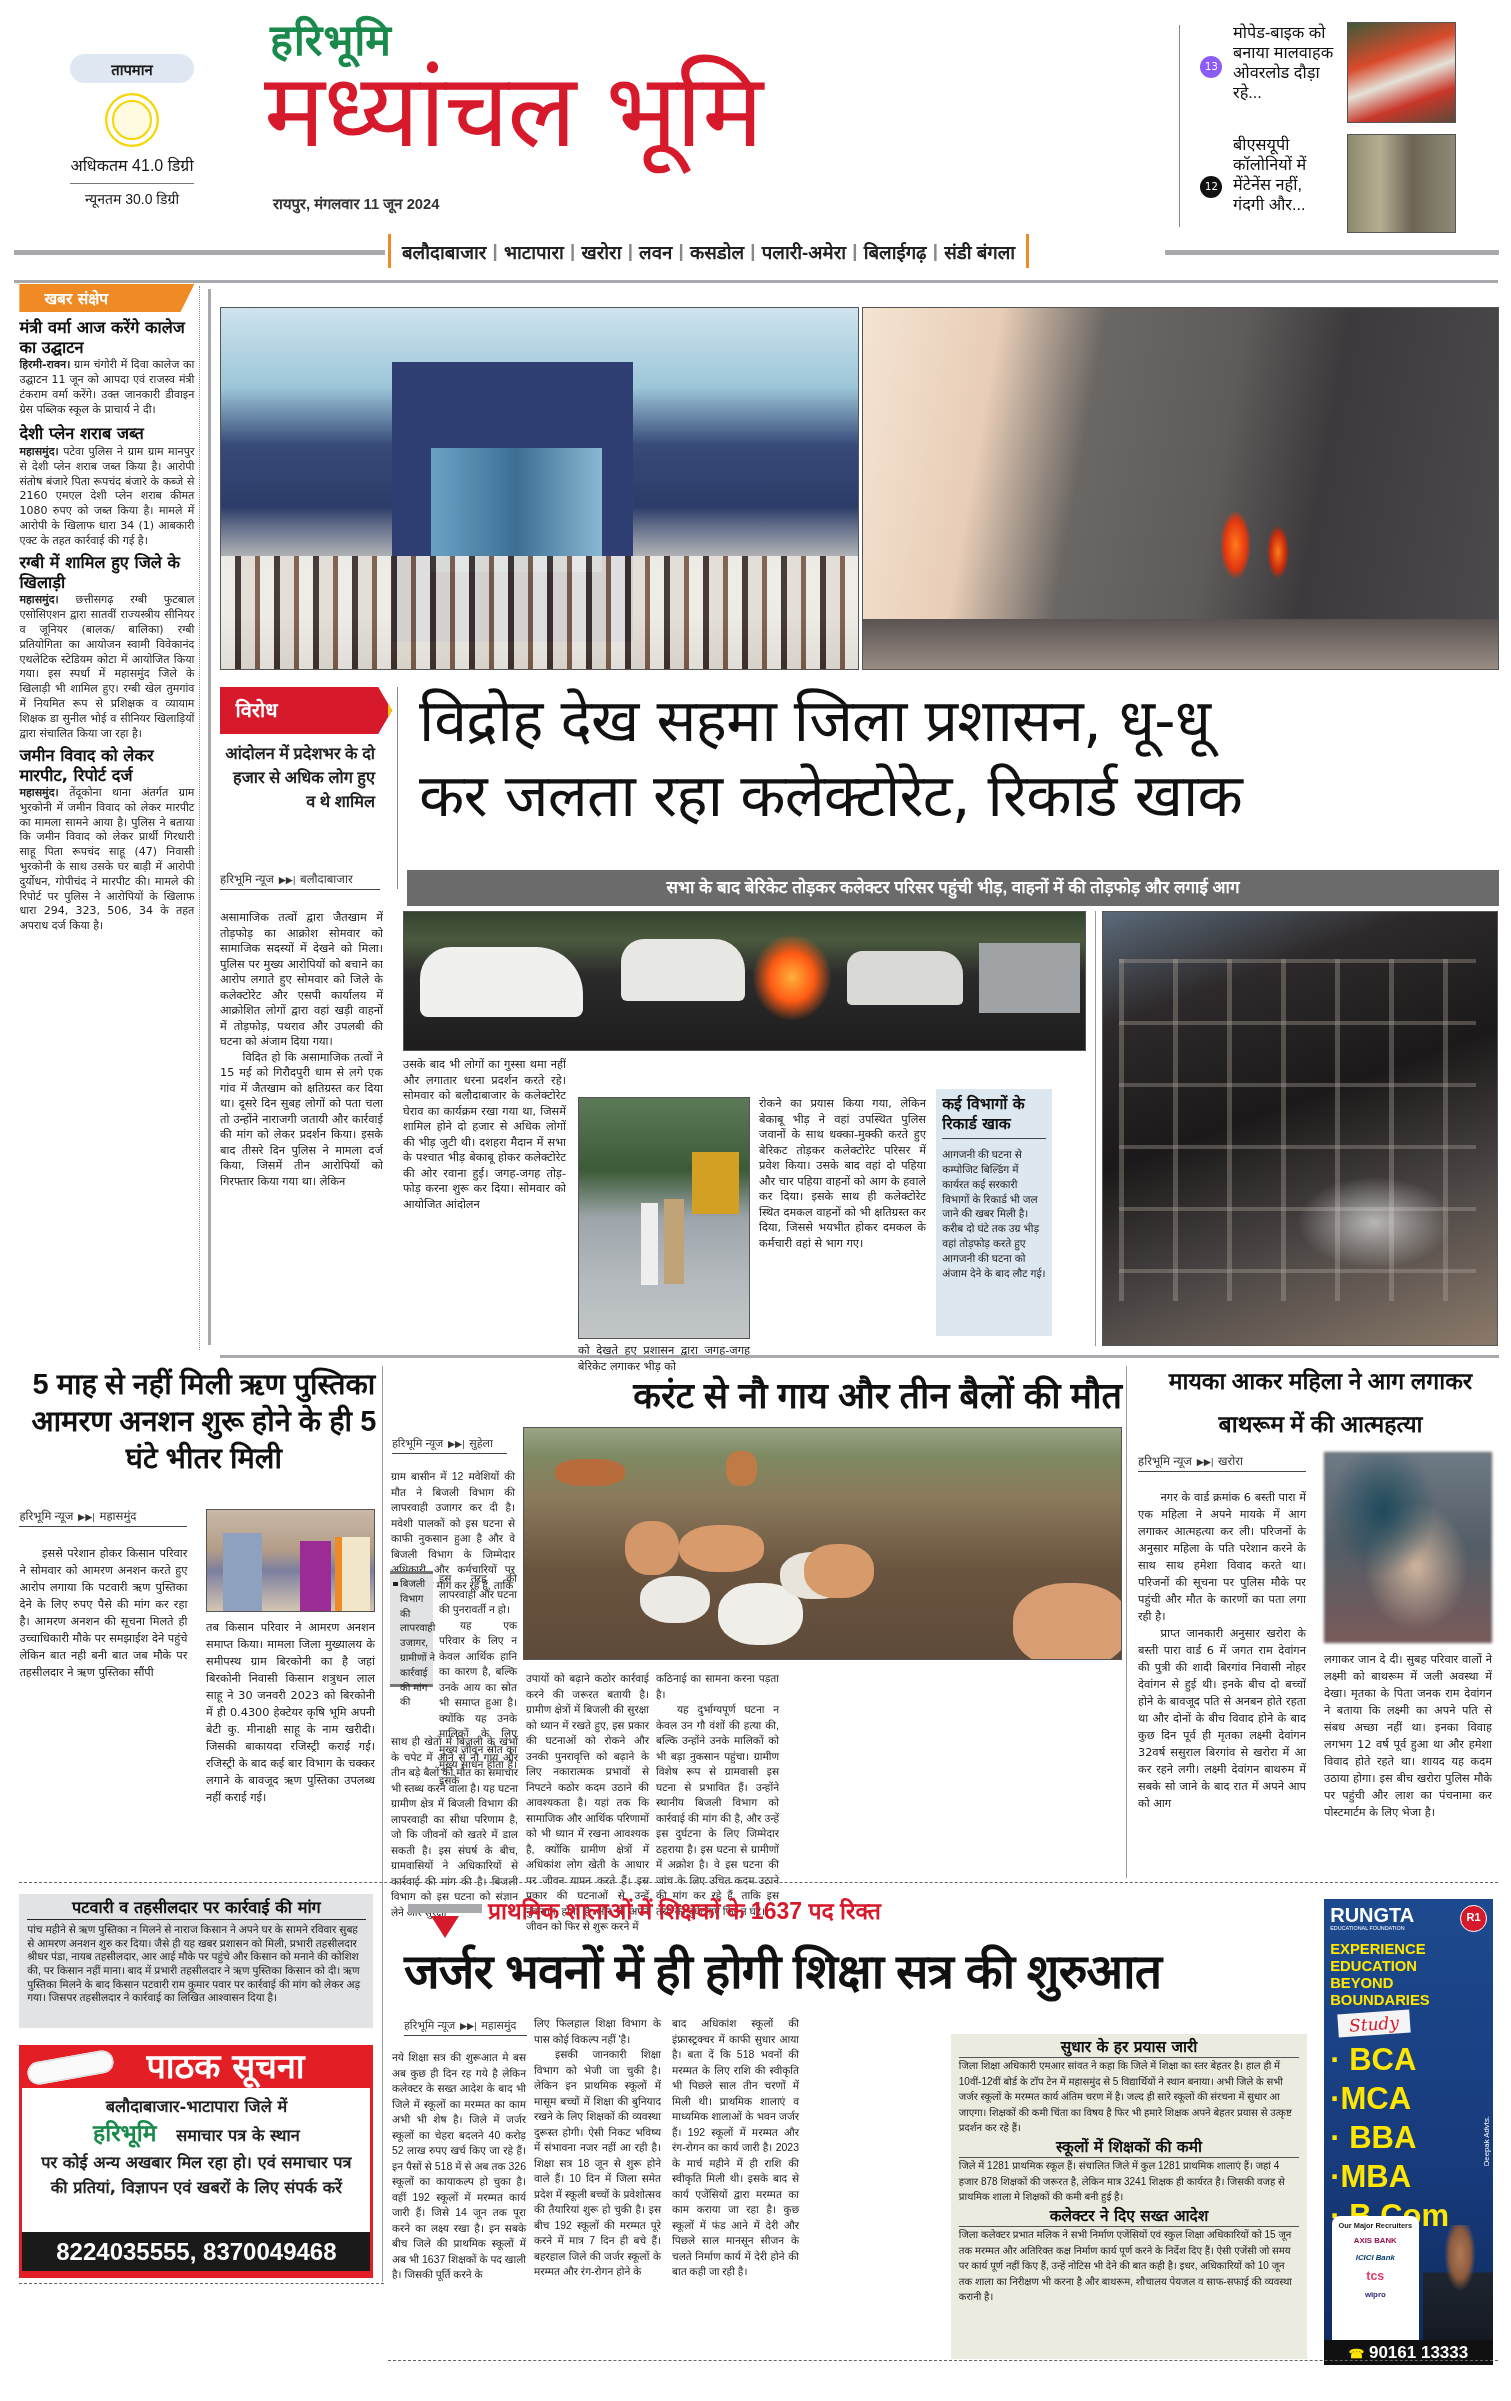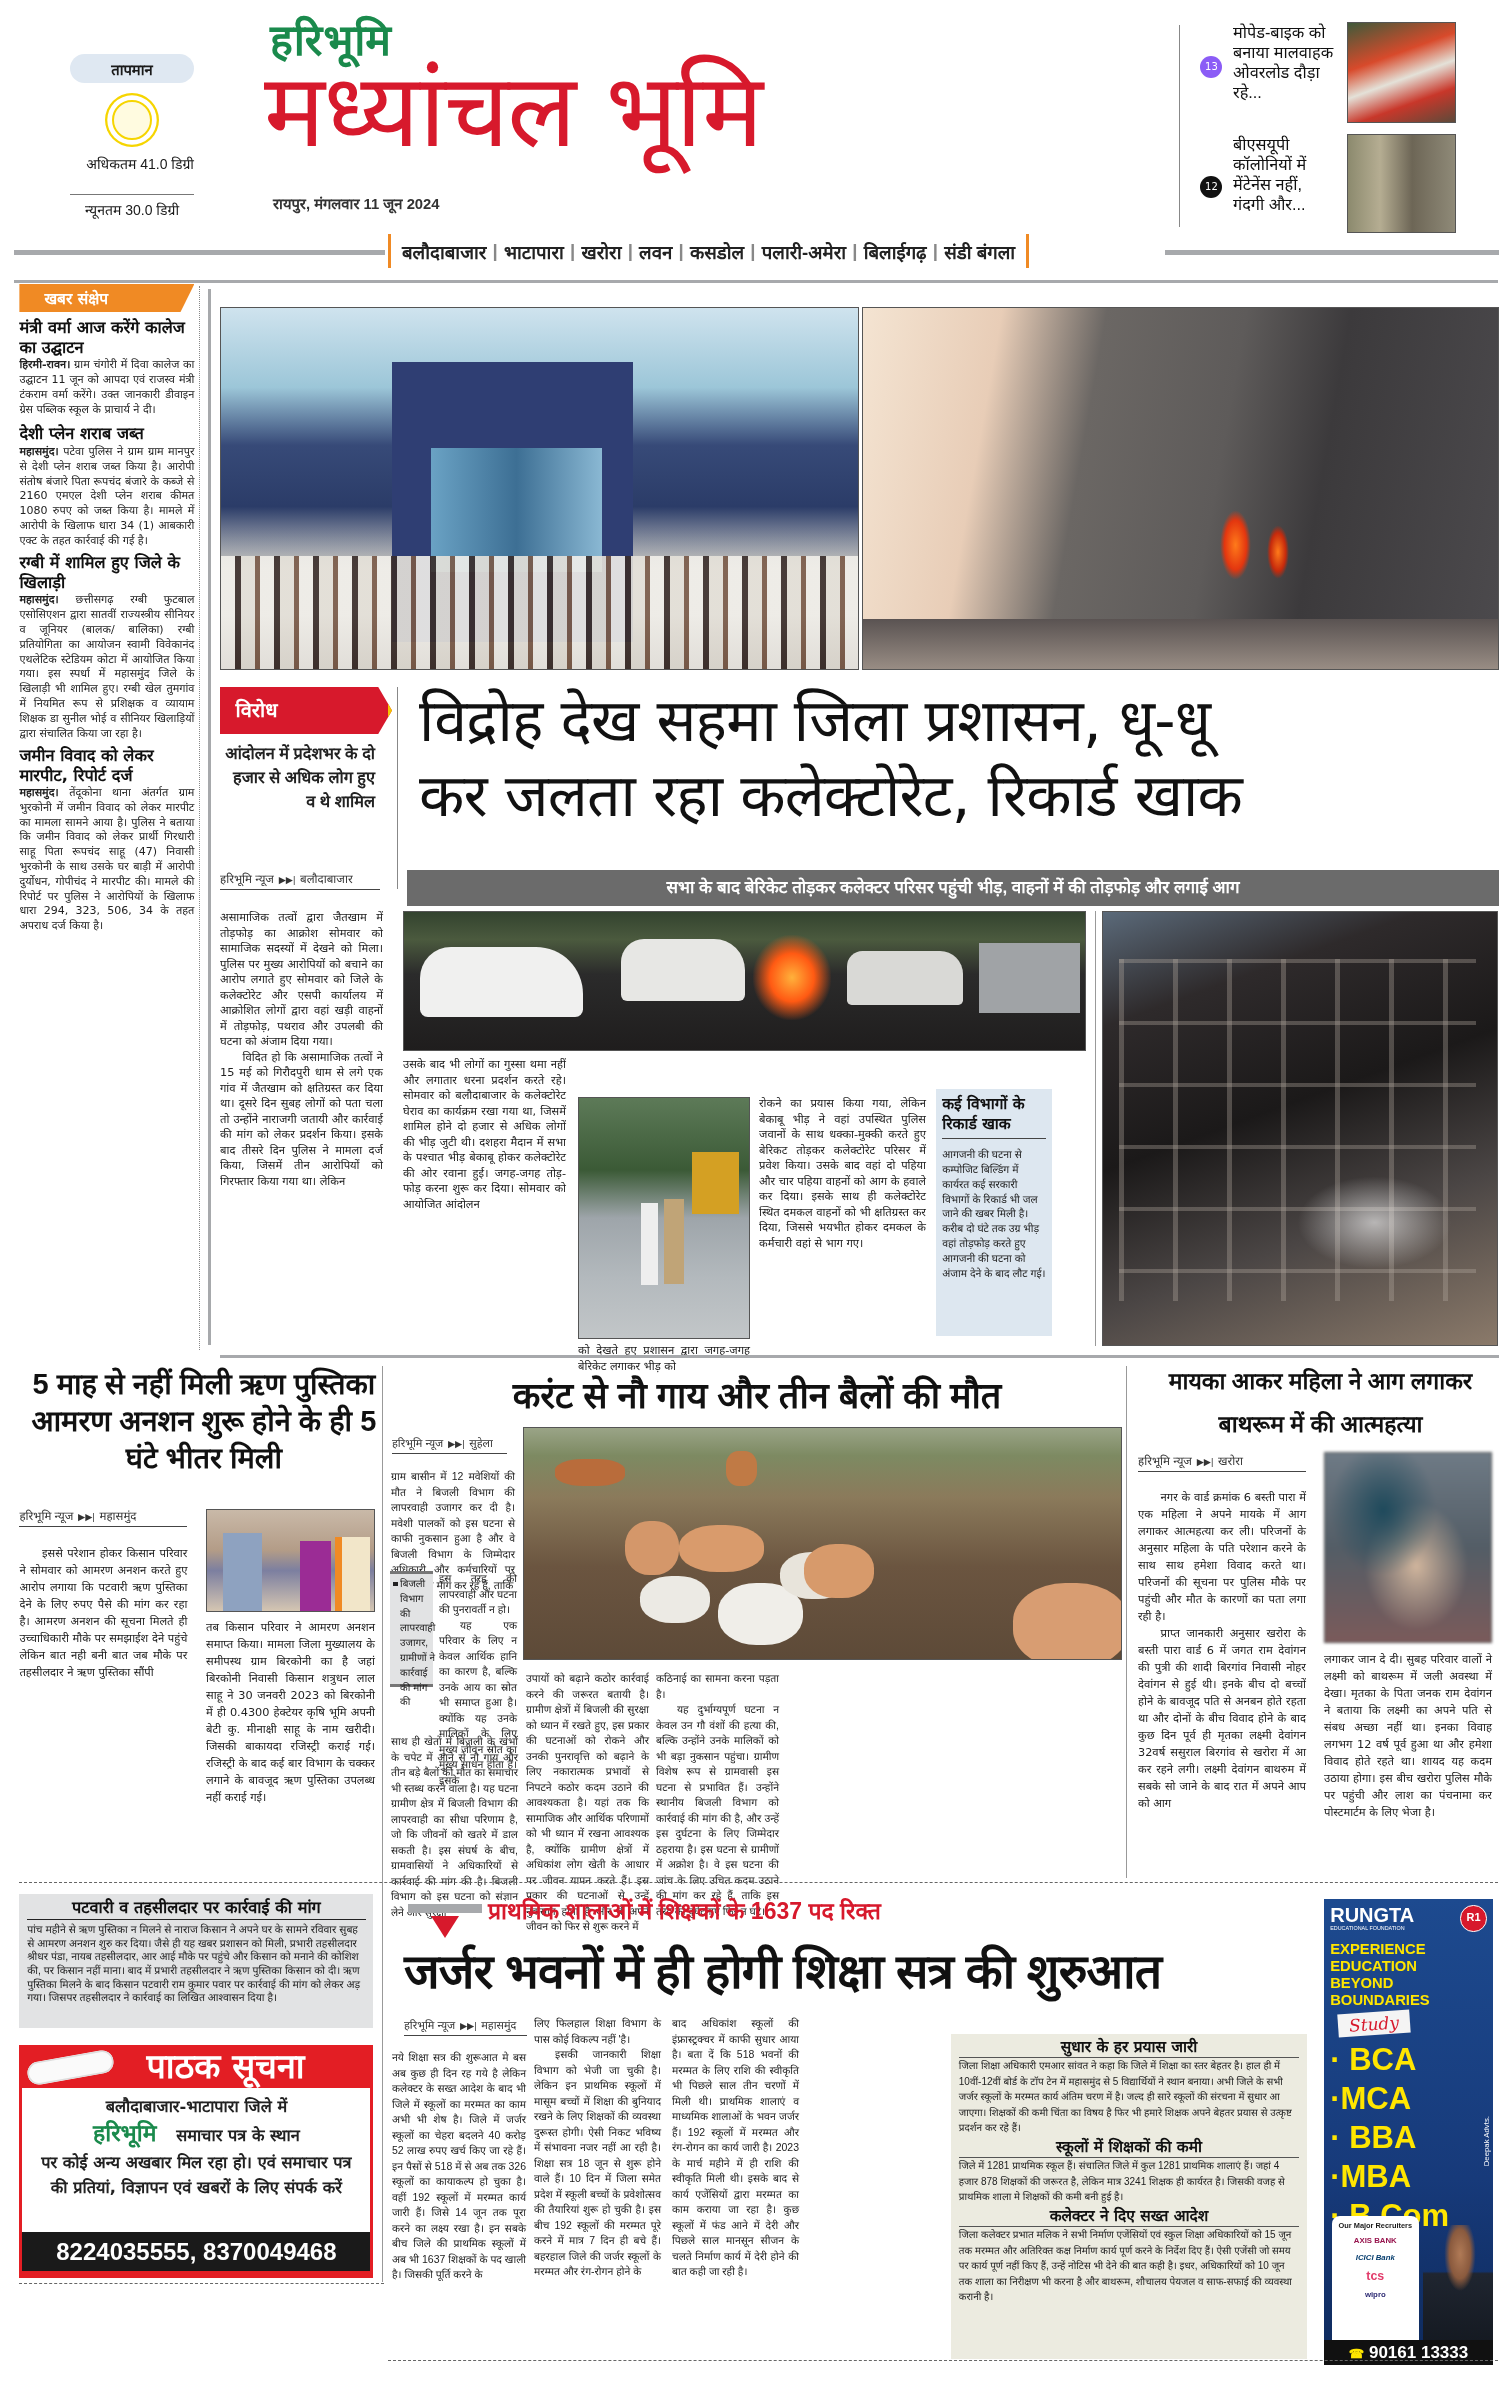--- a/index.html
+++ b/index.html
@@ -16,21 +16,21 @@
   .vrule { position: absolute; width: 0; border-left: 0.8px solid #999; }
   .hrule { position: absolute; height: 4.7px; background: #a7a9ac; }
   .para-gap { text-indent: 2em; }
 </style>
 </head>
 <body>
 
 <div class="abs" style="left:70px;top:54px;width:124px;">
   <div style="background:#dfe8f2;border-radius:15.5px;text-align:center;font-family:'Liberation Sans',sans-serif;font-weight:bold;font-size:14.8px;padding:4.7px 0;">तापमान</div>
   <div style="width:40px;height:40px;margin:17px auto 14px;border-radius:50%;background:#fffbe0;border:2.3px solid #f6d500;box-shadow:0 0 0 4.7px #fff,0 0 0 7px #f6d500;"></div>
-  <div style="font-family:'Liberation Sans',sans-serif;font-size:14px;text-align:right;border-bottom:1.6px solid #777;padding-bottom:21px;">अधिकतम 41.0 डिग्री</div>
+  <div style="font-family:'Liberation Sans',sans-serif;font-size:16px;text-align:center;border-bottom:1.6px solid #777;padding-bottom:7px;">अधिकतम 41.0 डिग्री</div>
   <div style="font-family:'Liberation Sans',sans-serif;font-size:14px;text-align:center;padding-top:4.7px;">न्यूनतम 30.0 डिग्री</div>
 </div>
 
 <div class="abs" style="left:270px;top:15.5px;font-family:'DejaVu Sans',sans-serif;font-weight:bold;font-size:43px;line-height:48px;color:#1a8a4c;letter-spacing:0.8px;">हरिभूमि</div>
 <div class="abs" style="left:264px;top:53px;font-family:'DejaVu Sans',sans-serif;font-size:102px;line-height:116px;color:#d7192c;letter-spacing:-1.6px;white-space:nowrap;">मध्यांचल भूमि</div>
 <div class="abs" style="left:273px;top:193px;font-family:'Liberation Sans',sans-serif;font-weight:bold;font-size:14.8px;color:#333;">रायपुर, मंगलवार 11 जून 2024</div>
 
 <div class="vrule" style="left:1179px;top:25px;height:202px;border-left:1.6px solid #888;"></div>
 <div class="abs" style="left:1188px;top:22px;width:318px;">
   <div style="position:relative;height:107px;">
@@ -191,21 +191,21 @@
       <span style="color:#1a8a4c;font-size:23px;margin-right:14px;">हरिभूमि</span>
       <span>समाचार पत्र के स्थान</span>
     </div>
     <div style="font-size:16.3px;line-height:25px;">पर कोई अन्य अखबार मिल रहा हो। एवं समाचार पत्र की प्रतियां, विज्ञापन एवं खबरों के लिए संपर्क करें</div>
   </div>
   <div style="background:#1a1a1a;color:#fff;font-family:'Liberation Sans',sans-serif;font-weight:bold;font-size:24px;line-height:39px;text-align:center;">8224035555, 8370049468</div>
 </div>
 
 <div class="vrule" style="left:382px;top:1366px;height:916px;border-left:0.8px solid #999;"></div>
 
-<h2 class="abs" style="left:392px;top:1373px;width:730px;text-align:center;font-family:'Liberation Sans',sans-serif;font-weight:bold;font-size:36px;line-height:45px;color:#111;">करंट से नौ गाय और तीन बैलों की मौत</h2>
+<h2 class="abs" style="left:392px;top:1373px;width:730px;text-align:right;font-family:'Liberation Sans',sans-serif;font-weight:bold;font-size:36px;line-height:45px;color:#111;">करंट से नौ गाय और तीन बैलों की मौत</h2>
 <div class="abs dateline" style="left:392px;top:1435px;width:115px;font-size:11px;">
   <span>हरिभूमि न्यूज</span><span class="arr">▶▶|</span><span>सुहेला</span>
 </div>
 <div class="abs tc" style="left:391px;top:1469px;width:124px;font-size:10.5px;line-height:15.5px;">ग्राम बासीन में 12 मवेशियों की मौत ने बिजली विभाग की लापरवाही उजागर कर दी है। मवेशी पालकों को इस घटना से काफी नुकसान हुआ है और वे बिजली विभाग के जिम्मेदार अधिकारी और कर्मचारियों पर कार्रवाई की मांग कर रहे हैं, ताकि</div>
 <div class="abs" style="left:390px;top:1571px;width:43px;height:116px;background:#e2e3e4;border-top:3.1px solid #777;border-bottom:3.1px solid #777;padding:3.1px 1.6px 0 3.1px;">
   <div style="display:flex;gap:2.3px;">
     <span style="width:4.7px;height:4.7px;background:#222;margin-top:4.7px;flex:none;"></span>
     <span style="font-family:'Liberation Sans',sans-serif;font-size:10px;line-height:14.8px;">बिजली विभाग की लापरवाही उजागर, ग्रामीणों ने कार्रवाई की मांग की</span>
   </div>
 </div>

